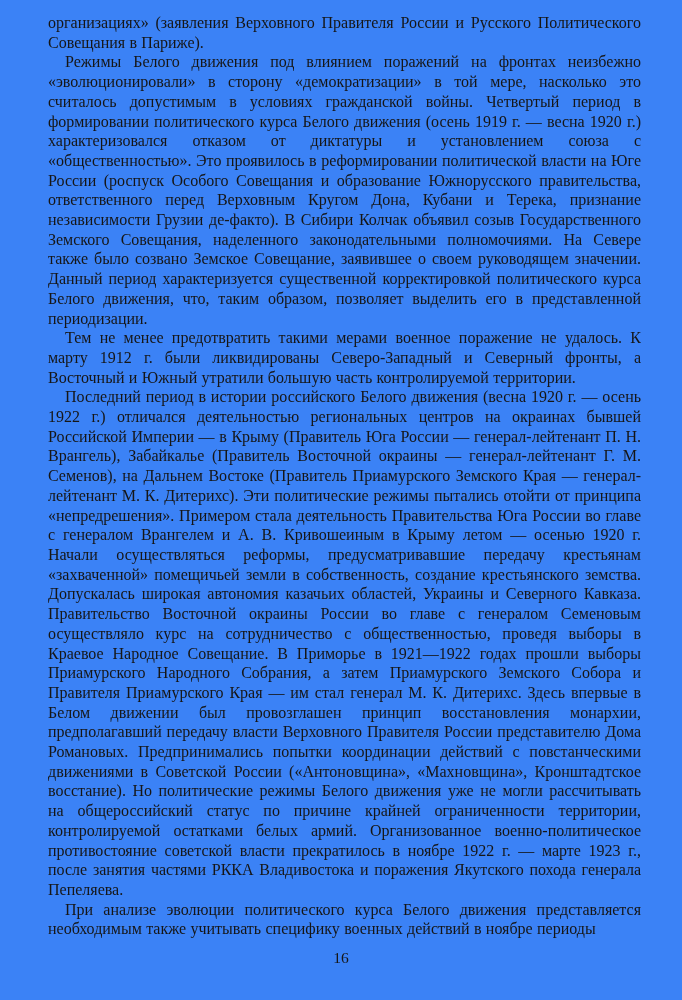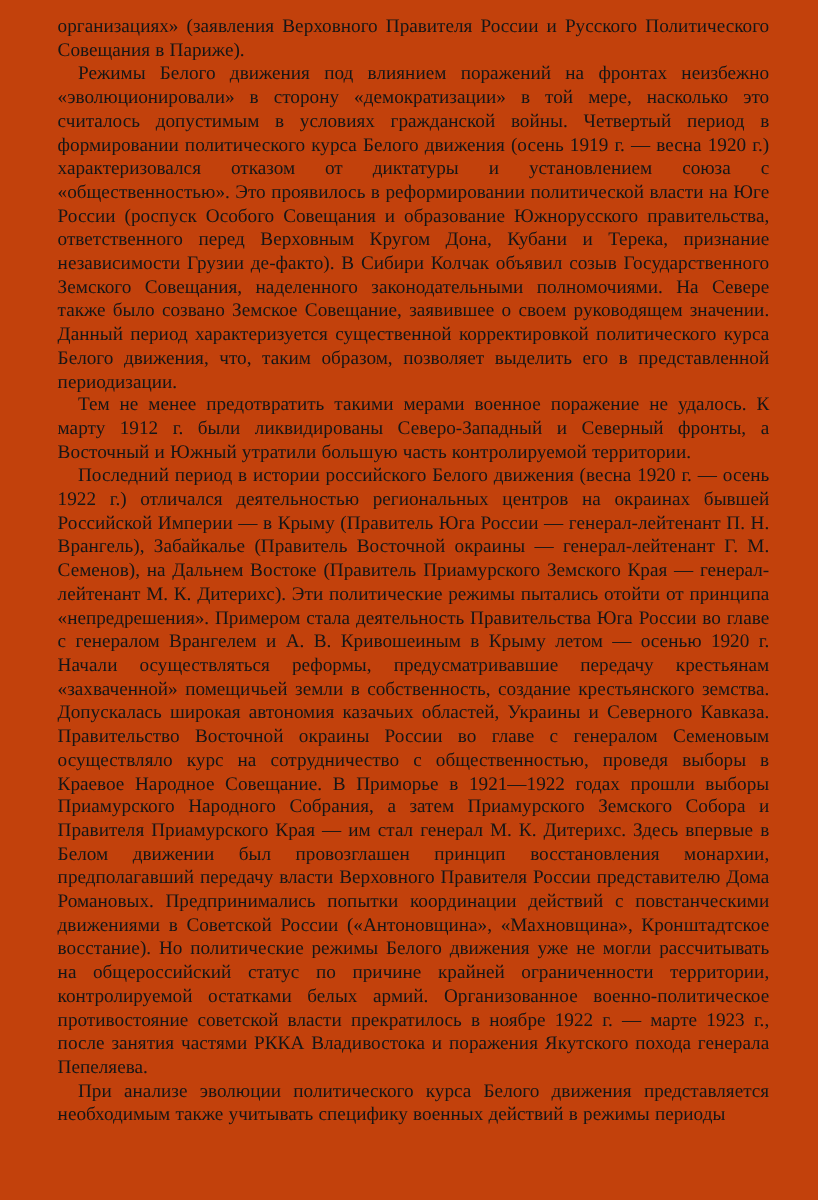--- a/index.html
+++ b/index.html
@@ -4,21 +4,21 @@
 <style>
   html, body {
     margin: 0;
     padding: 0;
     background: #ffffff;
   }
   .page {
     position: relative;
     width: 682px;
     height: 1000px;
-    background: #c2410c;
+    background: #3b82f6;
     overflow: hidden;
     font-family: "Liberation Serif", "DejaVu Serif", serif;
     color: #161616;
   }
   .content {
     position: absolute;
     left: 48px;
     top: 13px;
     width: 593px;
     font-size: 16px;
@@ -49,15 +49,16 @@
 </style>
 </head>
 <body>
 
 <div class="page">
   <div class="content" lang="ru">
     <p class="no-indent">организациях» (заявления Верховного Правителя России и Русского Политического Совещания в Париже).</p>
     <p>Режимы Белого движения под влиянием поражений на фронтах неизбежно «эволюционировали» в сторону «демократизации» в той мере, насколько это считалось допустимым в условиях гражданской войны. Четвертый период в формировании политического курса Белого движения (осень 1919 г. — весна 1920 г.) характеризовался отказом от диктатуры и установлением союза с «общественностью». Это проявилось в реформировании политической власти на Юге России (роспуск Особого Совещания и образование Южнорусского правительства, ответственного перед Верховным Кругом Дона, Кубани и Терека, признание независимости Грузии де-факто). В Сибири Колчак объявил созыв Государственного Земского Совещания, наделенного законодательными полномочиями. На Севере также было созвано Земское Совещание, заявившее о своем руководящем значении. Данный период характеризуется существенной корректировкой политического курса Белого движения, что, таким образом, позволяет выделить его в представленной периодизации.</p>
     <p>Тем не менее предотвратить такими мерами военное поражение не удалось. К марту 1912 г. были ликвидированы Северо-Западный и Северный фронты, а Восточный и Южный утратили большую часть контролируемой территории.</p>
     <p>Последний период в истории российского Белого движения (весна 1920 г. — осень 1922 г.) отличался деятельностью региональных центров на окраинах бывшей Российской Империи — в Крыму (Правитель Юга России — генерал-лейтенант П. Н. Врангель), Забайкалье (Правитель Восточной окраины — генерал-лейтенант Г. М. Семенов), на Дальнем Востоке (Правитель Приамурского Земского Края — генерал-лейтенант М. К. Дитерихс). Эти политические режимы пытались отойти от принципа «непредрешения». Примером стала деятельность Правительства Юга России во главе с генералом Врангелем и А. В. Кривошеиным в Крыму летом — осенью 1920 г. Начали осуществляться реформы, предусматривавшие передачу крестьянам «захваченной» помещичьей земли в собственность, создание крестьянского земства. Допускалась широкая автономия казачьих областей, Украины и Северного Кавказа. Правительство Восточной окраины России во главе с генералом Семеновым осуществляло курс на сотрудничество с общественностью, проведя выборы в Краевое Народное Совещание. В Приморье в 1921—1922 годах прошли выборы Приамурского Народного Собрания, а затем Приамурского Земского Собора и Правителя Приамурского Края — им стал генерал М. К. Дитерихс. Здесь впервые в Белом движении был провозглашен принцип восстановления монархии, предполагавший передачу власти Верховного Правителя России представителю Дома Романовых. Предпринимались попытки координации действий с повстанческими движениями в Советской России («Антоновщина», «Махновщина», Кронштадтское восстание). Но политические режимы Белого движения уже не могли рассчитывать на общероссийский статус по причине крайней ограниченности территории, контролируемой остатками белых армий. Организованное военно-политическое противостояние советской власти прекратилось в ноябре 1922 г. — марте 1923 г., после занятия частями РККА Владивостока и поражения Якутского похода генерала Пепеляева.</p>
-    <p>При анализе эволюции политического курса Белого движения представляется необходимым также учитывать специфику военных действий в режимы периоды</p>
+    <p>При анализе эволюции политического курса Белого движения представляется необходимым также учитывать специфику военных действий в ноябре периоды</p>
   </div>
+  <div class="page-footer">16</div>
 </div>
 
 </body></html>

